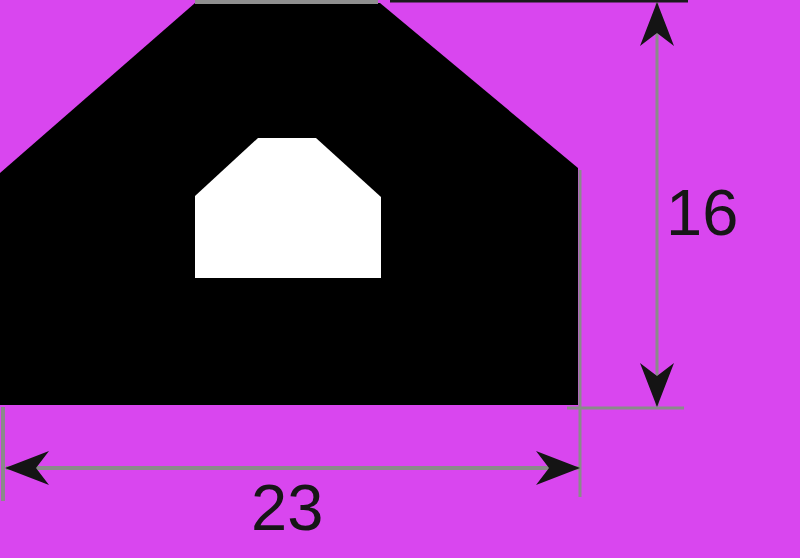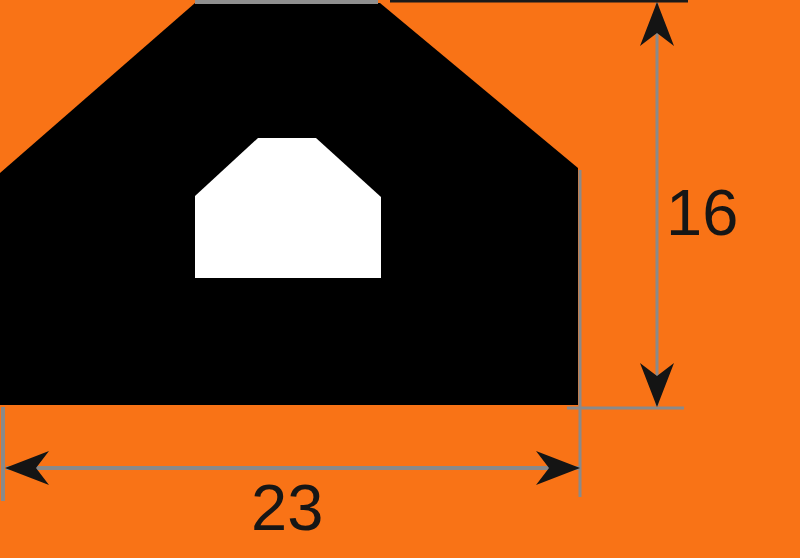--- a/index.html
+++ b/index.html
@@ -4,21 +4,21 @@
 <style>
   html, body {
     margin: 0;
     padding: 0;
     background: #ffffff;
   }
   .page {
     position: relative;
     width: 800px;
     height: 558px;
-    background: #f97316;
+    background: #d946ef;
     overflow: hidden;
   }
   svg.drawing {
     display: block;
     width: 800px;
     height: 558px;
   }
   .profile-outer { fill: #000000; stroke: none; }
   .profile-cavity { fill: #ffffff; stroke: none; }
   .edge-line-gray { stroke: #8f8f8f; stroke-width: 4; fill: none; }

